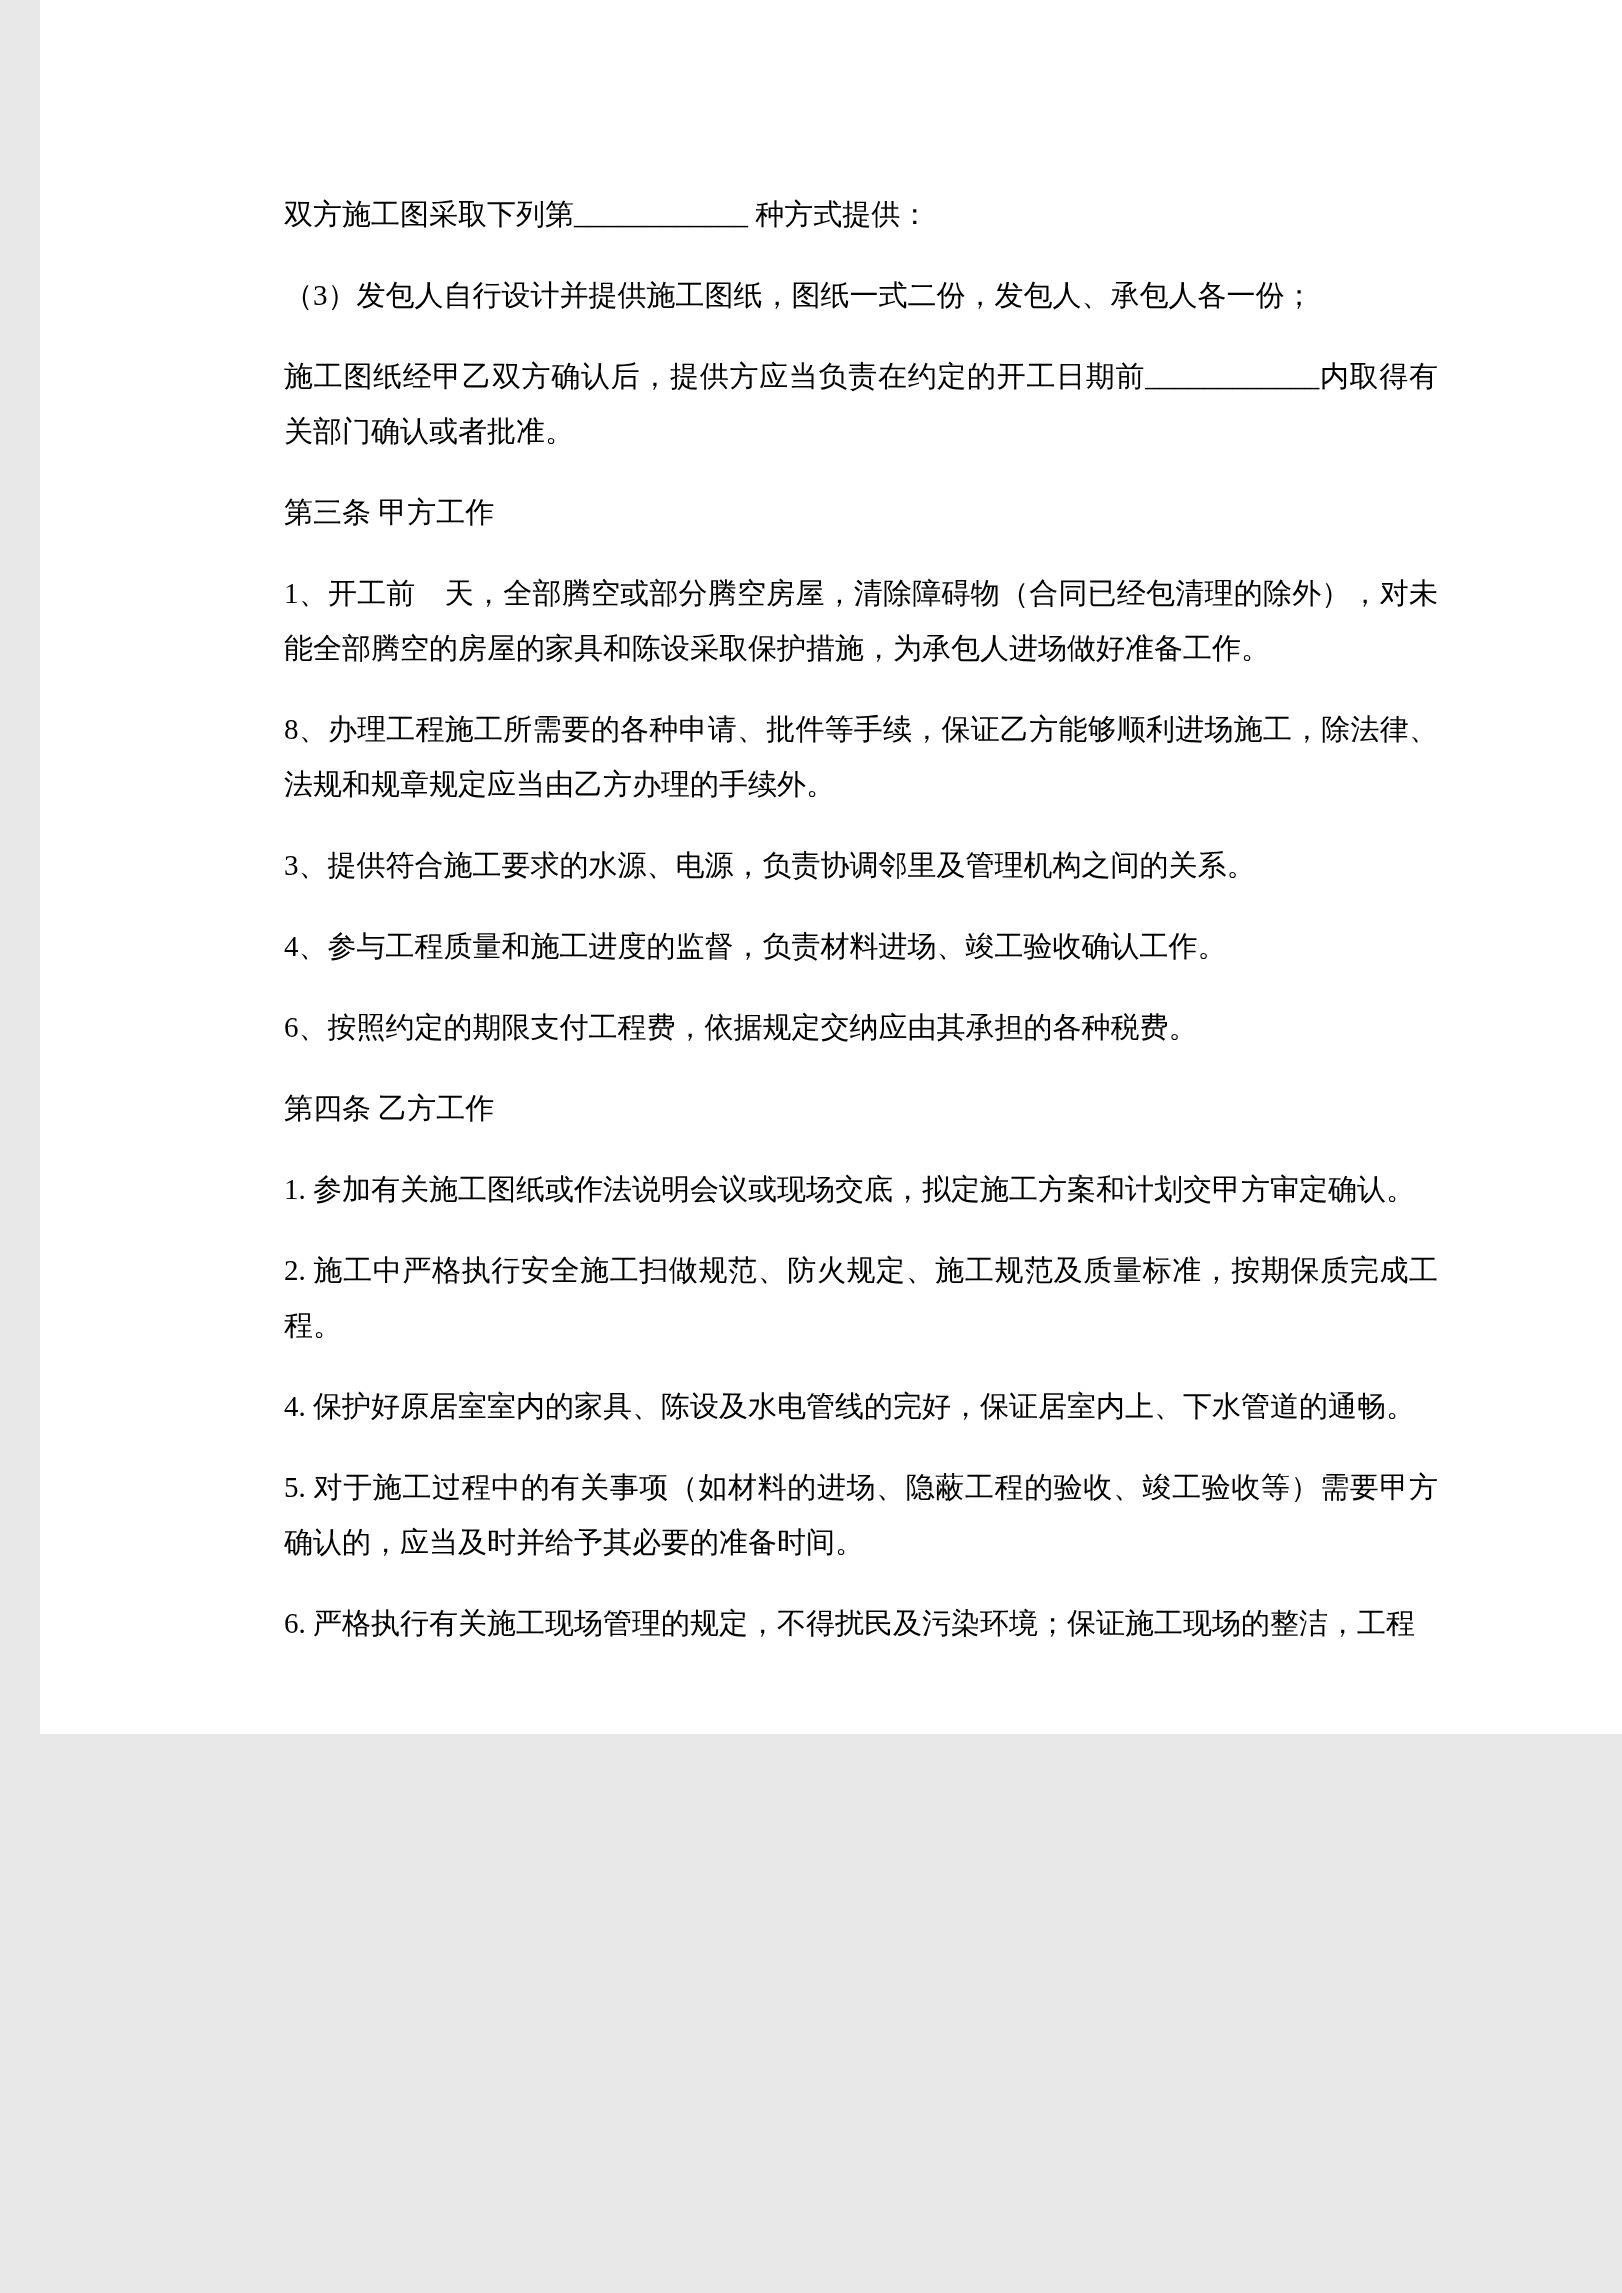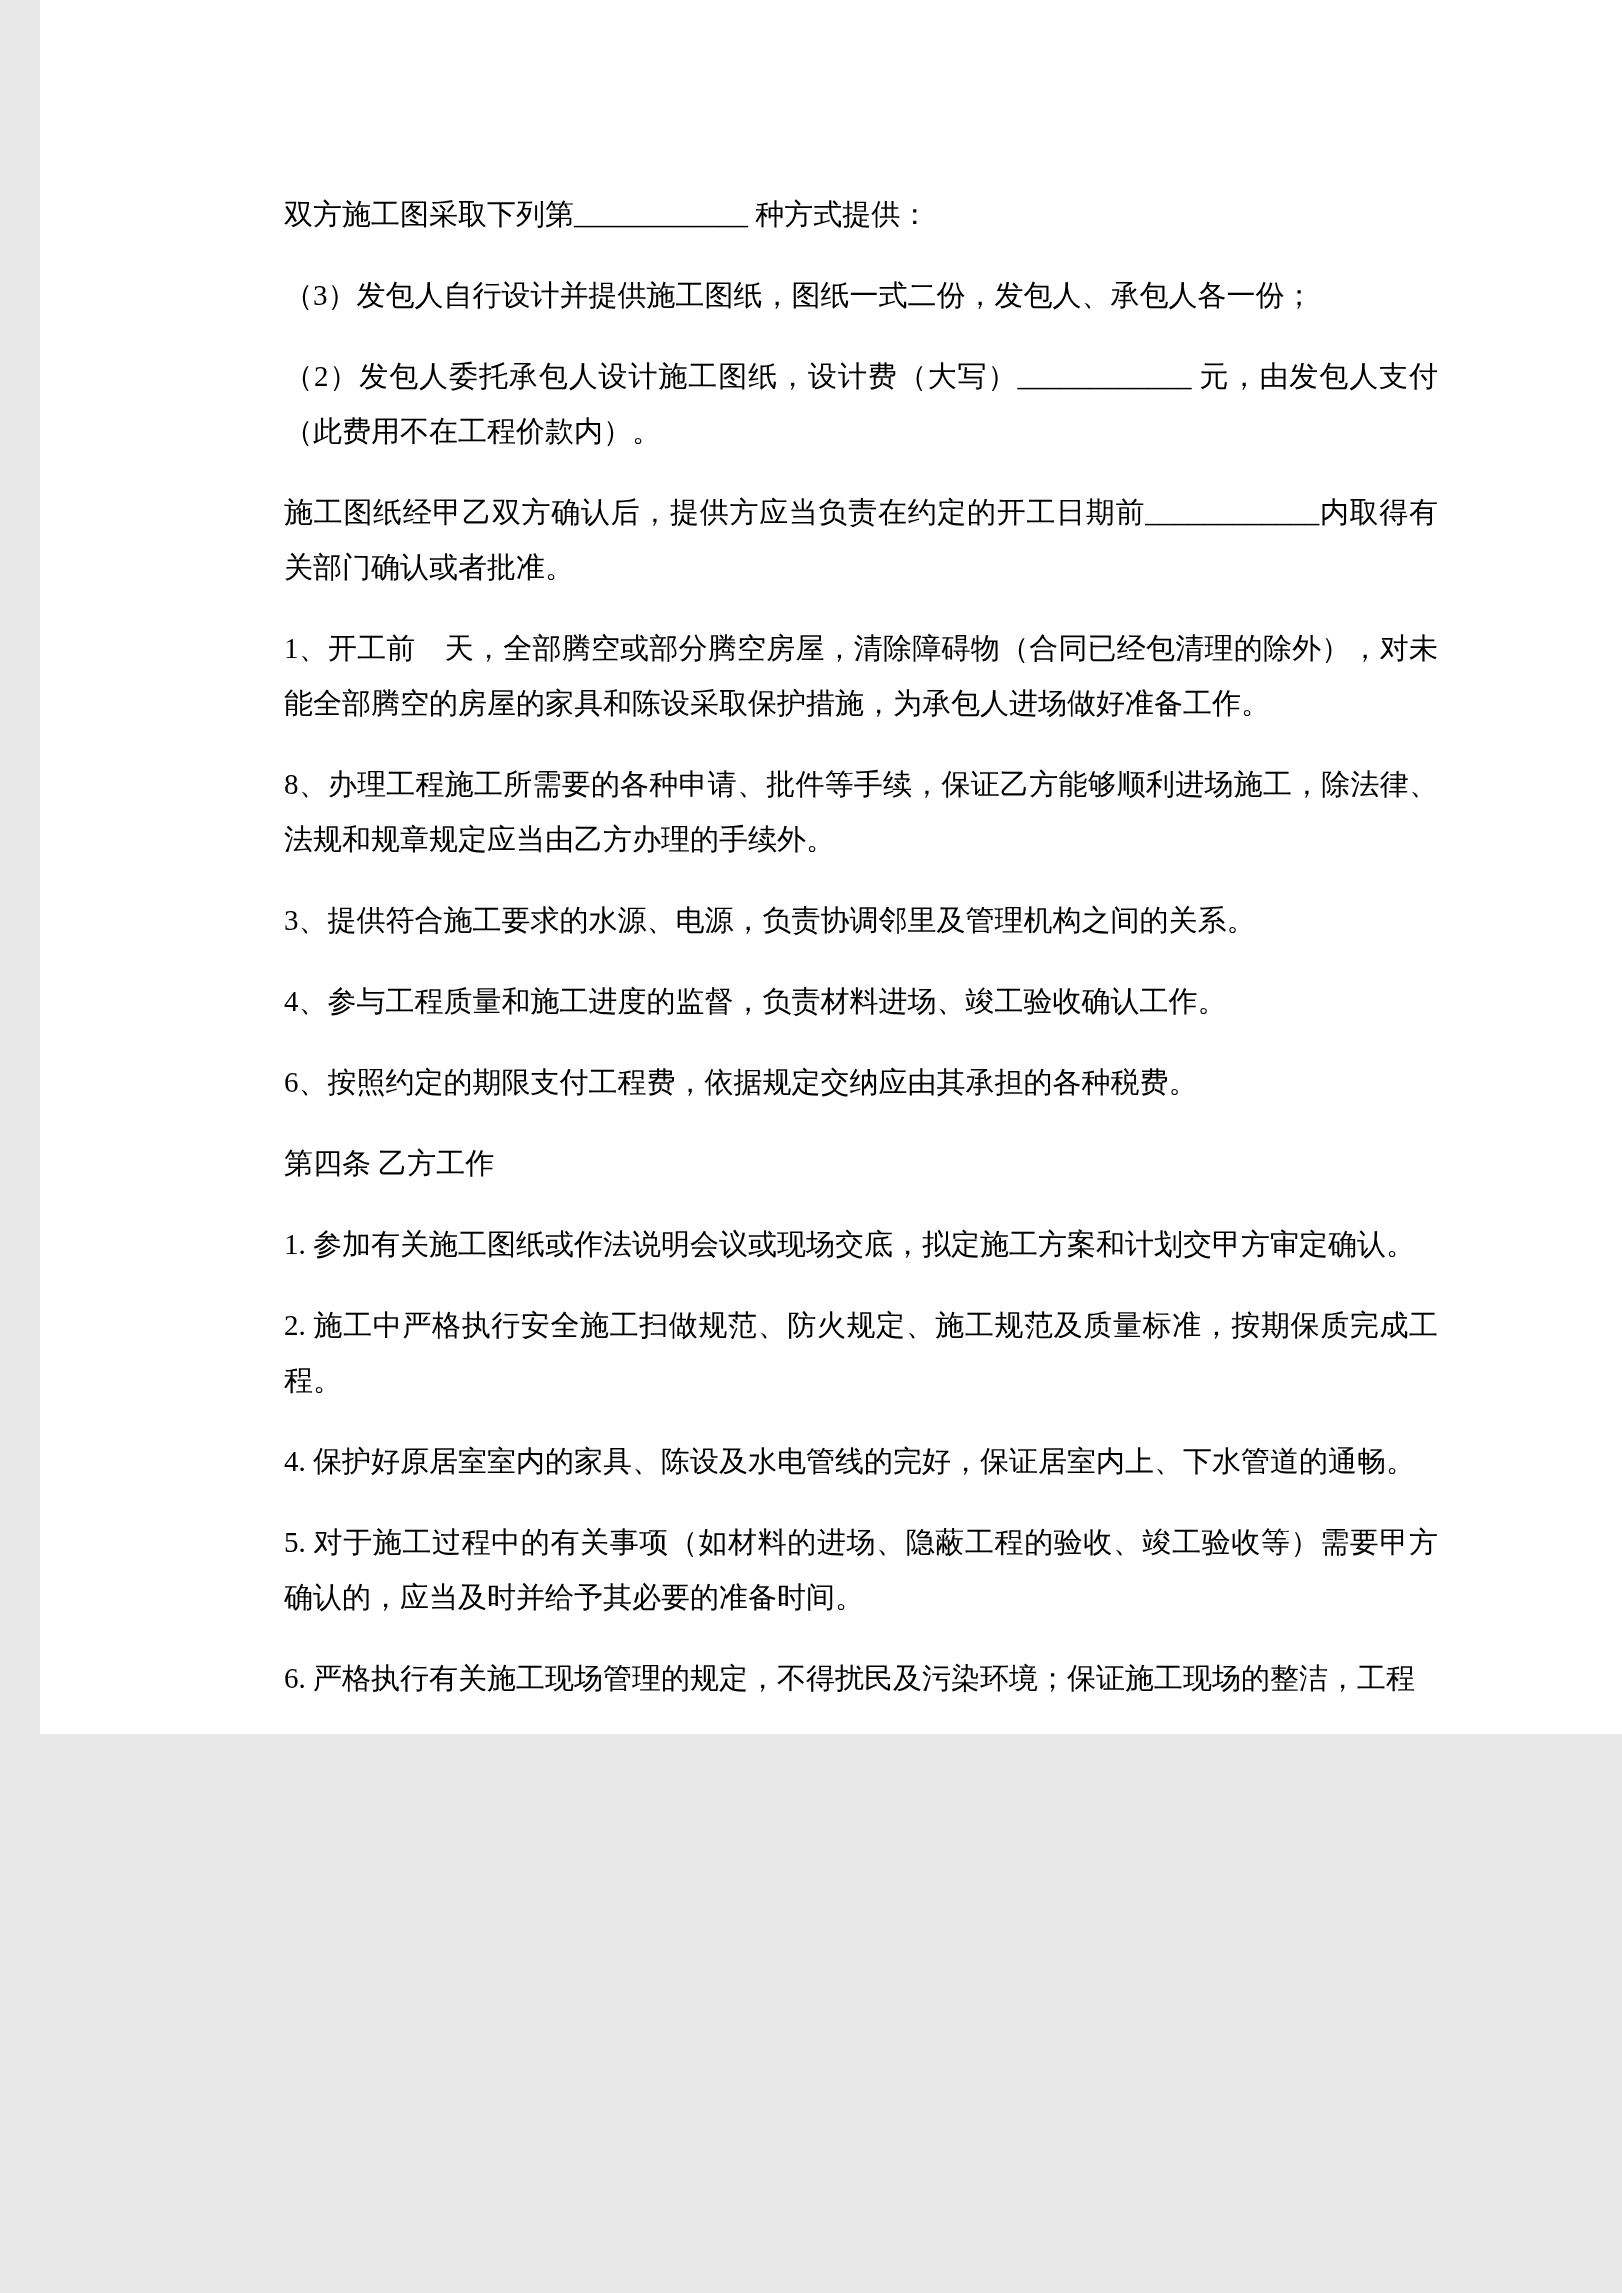--- a/index.html
+++ b/index.html
@@ -30,22 +30,22 @@
     
     font-weight: normal;
   }
 </style>
 </head>
 <body>
 
 <div class="page">
   <p class="para">双方施工图采取下列第____________ 种方式提供：</p>
   <p class="para">（3）发包人自行设计并提供施工图纸，图纸一式二份，发包人、承包人各一份；</p>
-  <p class="para">（2）发包人委托承包人设计施工图纸，设计费（大写）____________ 元，由发包人支付（此费用不在工程价款内）。</p>
   <p class="para">施工图纸经甲乙双方确认后，提供方应当负责在约定的开工日期前____________内取得有关部门确认或者批准。</p>
+  <p class="para heading">第三条 甲方工作</p>
   <p class="para">1、开工前　天，全部腾空或部分腾空房屋，清除障碍物（合同已经包清理的除外），对未能全部腾空的房屋的家具和陈设采取保护措施，为承包人进场做好准备工作。</p>
   <p class="para">8、办理工程施工所需要的各种申请、批件等手续，保证乙方能够顺利进场施工，除法律、法规和规章规定应当由乙方办理的手续外。</p>
   <p class="para">3、提供符合施工要求的水源、电源，负责协调邻里及管理机构之间的关系。</p>
   <p class="para">4、参与工程质量和施工进度的监督，负责材料进场、竣工验收确认工作。</p>
   <p class="para">6、按照约定的期限支付工程费，依据规定交纳应由其承担的各种税费。</p>
   <p class="para heading">第四条 乙方工作</p>
   <p class="para">1. 参加有关施工图纸或作法说明会议或现场交底，拟定施工方案和计划交甲方审定确认。</p>
   <p class="para">2. 施工中严格执行安全施工扫做规范、防火规定、施工规范及质量标准，按期保质完成工程。</p>
   <p class="para">4. 保护好原居室室内的家具、陈设及水电管线的完好，保证居室内上、下水管道的通畅。</p>
   <p class="para">5. 对于施工过程中的有关事项（如材料的进场、隐蔽工程的验收、竣工验收等）需要甲方确认的，应当及时并给予其必要的准备时间。</p>

